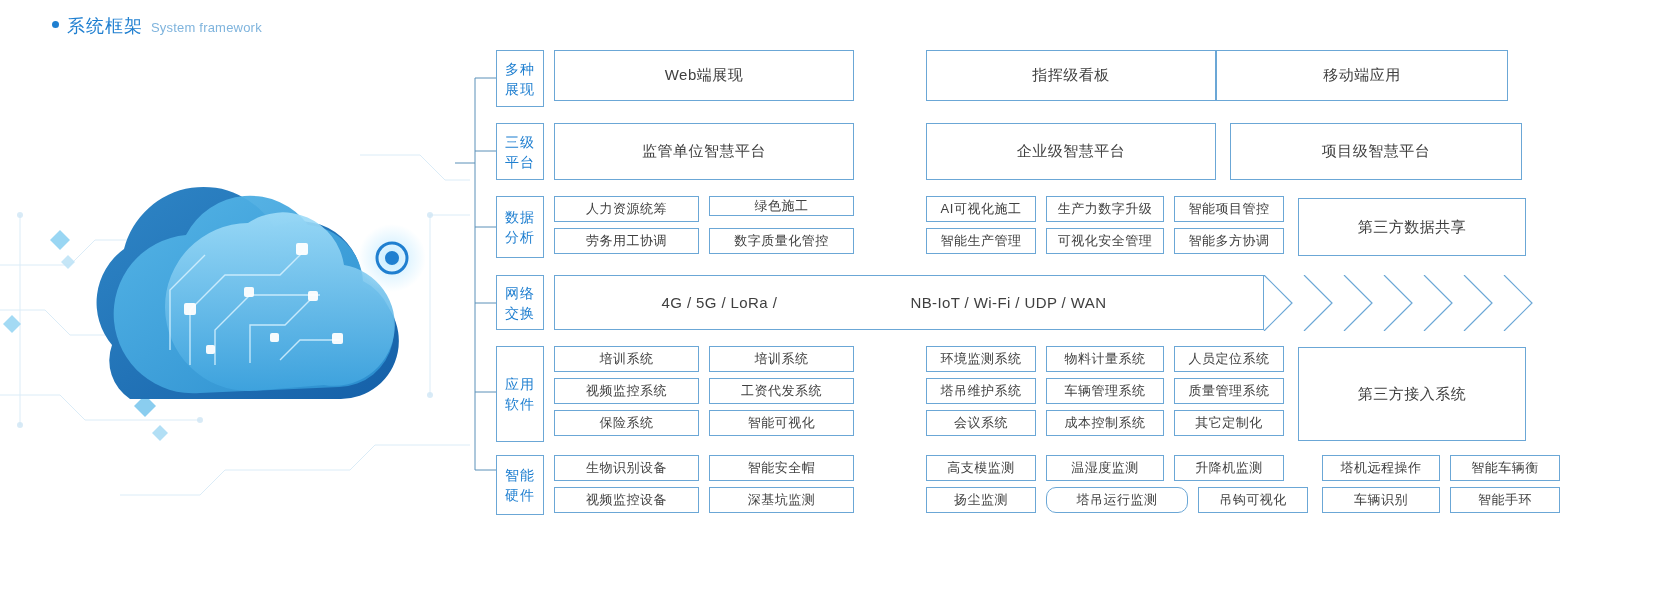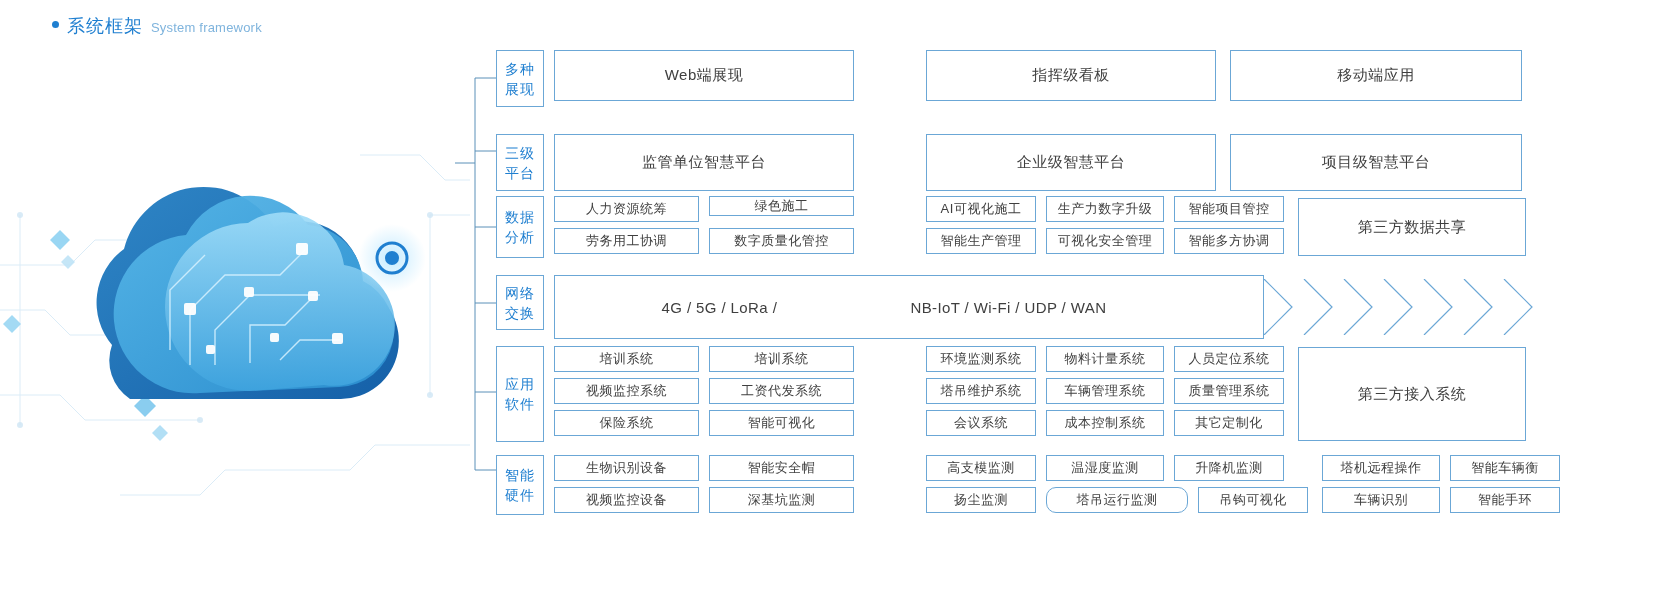--- a/index.html
+++ b/index.html
@@ -37,21 +37,21 @@
     display:flex;align-items:center;justify-content:center;
     font-size:13px;color:#3f3f3f;letter-spacing:.5px;white-space:nowrap;
   }
   .cell.big{font-size:15px;}
 
   
   #row1{left:496px;top:50px;}
   #row1 .rowlabel{height:57px;}
   #row1 .c{height:51px;}
   
-  #row2{left:496px;top:134px;}
+  #row2{left:496px;top:123px;}
   #row2 .rowlabel{height:57px;}
   #row2 .c{height:57px;}
   
   #row3{left:496px;top:196px;}
   #row3 .rowlabel{height:62px;}
   
   #row4{left:496px;top:275px;}
   #row4 .rowlabel{height:55px;}
   
   #row5{left:496px;top:346px;}
@@ -59,21 +59,21 @@
   
   #row6{left:496px;top:455px;}
   #row6 .rowlabel{height:60px;}
 
   .sect{display:flex;flex-direction:column;gap:6px;}
   .line{display:flex;gap:10px;}
 
   .arrows{display:flex;align-items:center;margin-left:-2px;}
   .net-band{
     border:1px solid #6ba7d6;background:#fff;box-sizing:border-box;
-    height:64px;display:flex;align-items:center;justify-content:space-around;
+    height:55px;display:flex;align-items:center;justify-content:space-around;
     font-size:15px;color:#3f3f3f;padding:0 90px 0 40px;letter-spacing:.4px;
   }
   .net-band span{white-space:nowrap;}
 </style>
 </head>
 <body>
 
 <div class="header">
   <span class="dot"></span>
   <span class="zh">系统框架</span>
@@ -188,21 +188,21 @@
   </svg>
 </div>
 
 <div class="row" id="row1">
   <div class="rowlabel">
     <span>多种</span>
     <span>展现</span>
   </div>
   <div class="cell c big" style="width:300px;margin-left:10px;">Web端展现</div>
   <div class="cell c big" style="width:290px;margin-left:72px;">指挥级看板</div>
-  <div class="cell c big" style="width:292px;margin-left:14px;">移动端应用</div>
+  <div class="cell c big" style="width:292px;">移动端应用</div>
 </div>
 
 <div class="row" id="row2">
   <div class="rowlabel">
     <span>三级</span>
     <span>平台</span>
   </div>
   <div class="cell c big" style="width:300px;margin-left:10px;">监管单位智慧平台</div>
   <div class="cell c big" style="width:290px;margin-left:72px;">企业级智慧平台</div>
   <div class="cell c big" style="width:292px;margin-left:14px;">项目级智慧平台</div>

